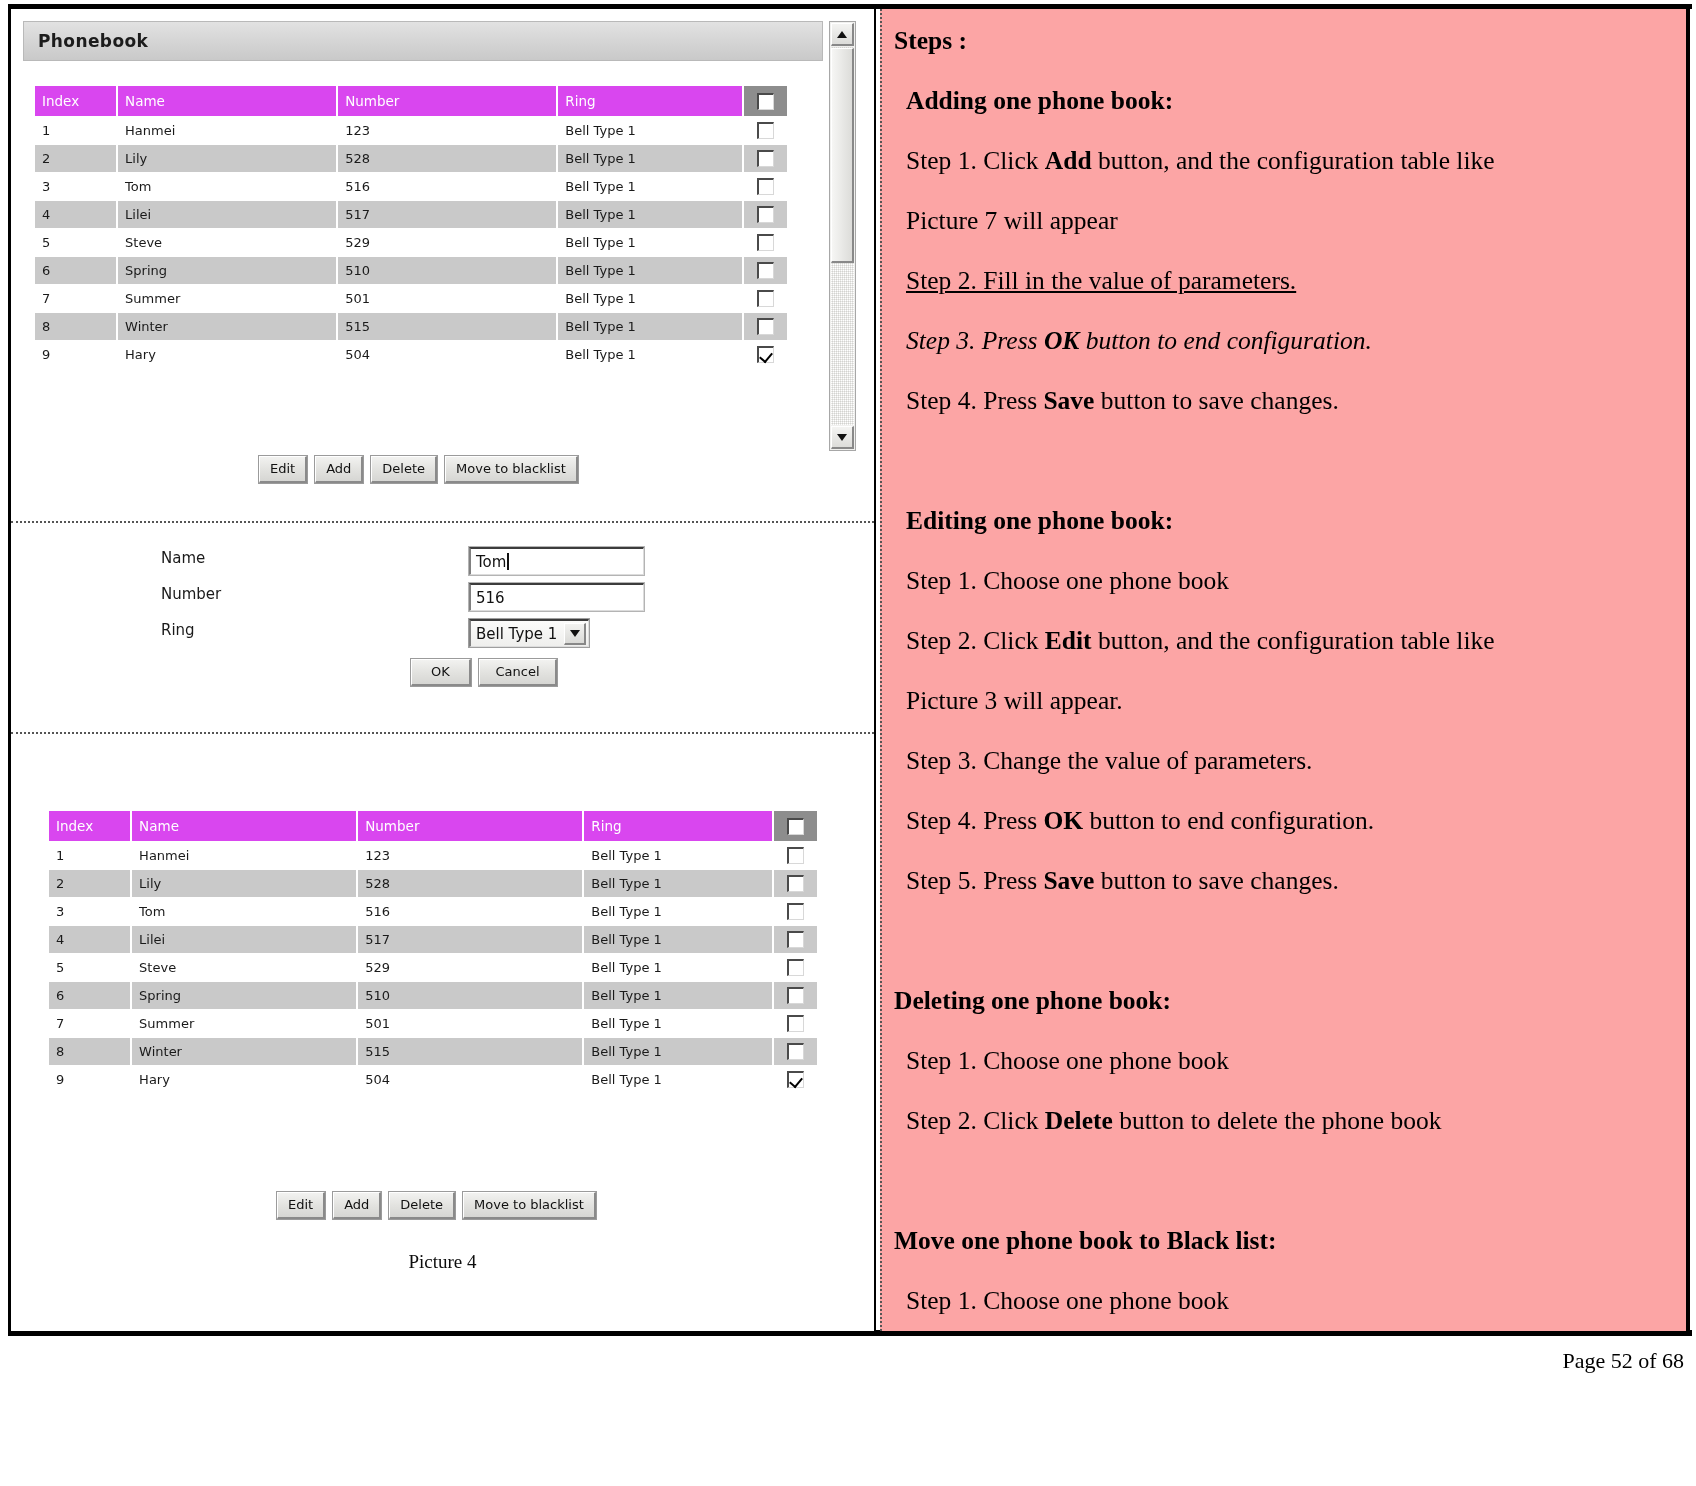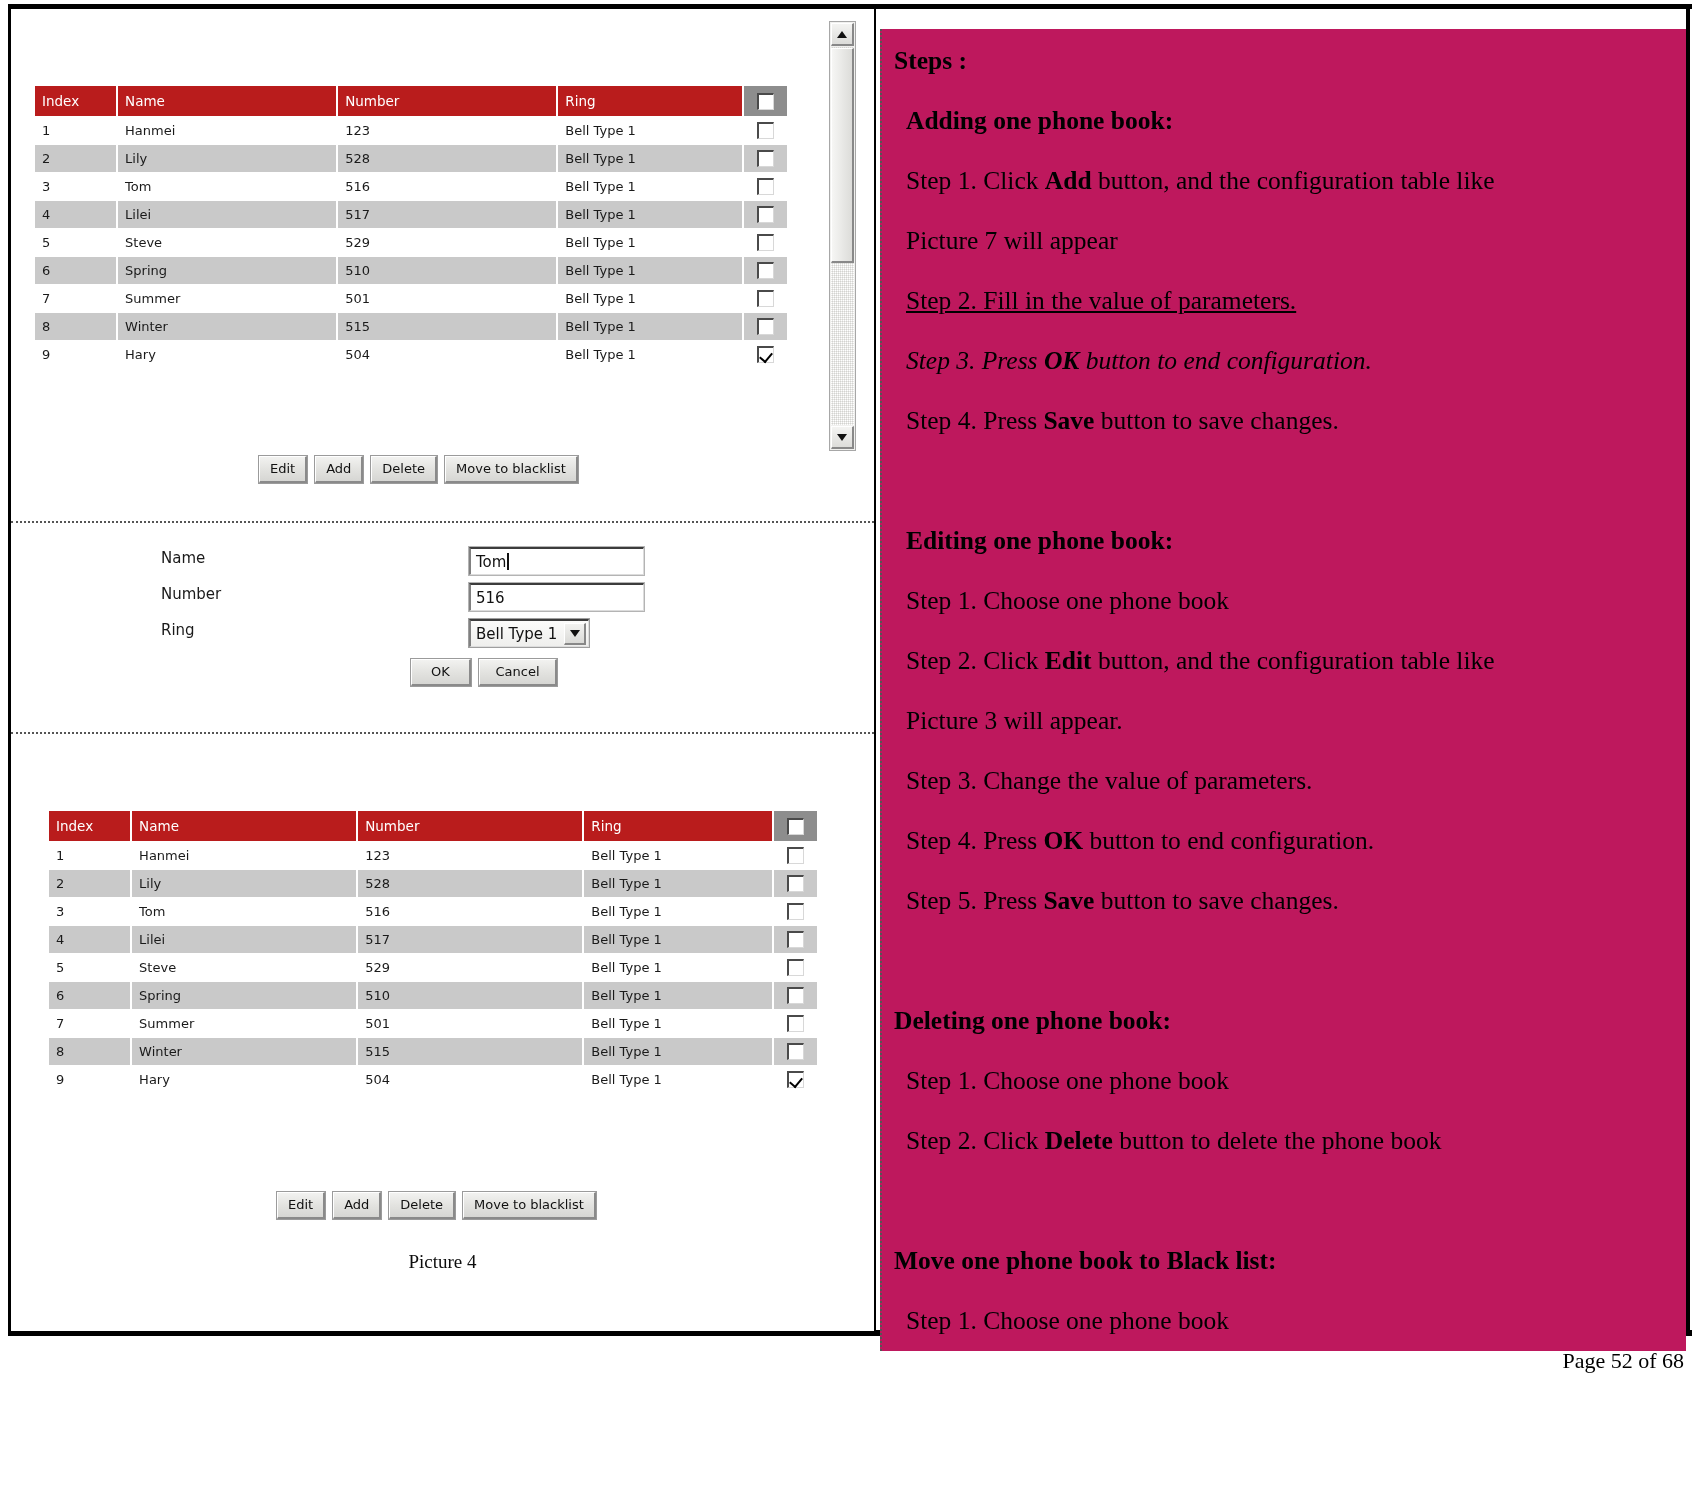--- a/index.html
+++ b/index.html
@@ -55,21 +55,21 @@
     height:27px;
     font-family:"DejaVu Sans", sans-serif;
     font-size:13px;
     color:#1a1a1a;
     display:flex; align-items:center;
     padding-left:7px;
     white-space:nowrap;
     overflow:hidden;
   }
   .hdr .cell {
-    background:#b91c1c;
+    background:#d946ef;
     color:#ffffff;
     height:30px;
     font-size:13.5px;
   }
   .rowA .cell { background:#ffffff; }
   .rowB .cell { background:#c9c9c9; }
 
   
   .cbcell { display:flex; align-items:center; justify-content:center; height:27px; }
   .hdr .cbcell { background:#8d8d8d; height:30px; }
@@ -194,22 +194,21 @@
     width:22px; height:22px;
     background:linear-gradient(to bottom,#f2f2f0,#dadad7);
     border-top:1px solid #fff; border-left:1px solid #fff;
     border-right:2px solid #888; border-bottom:2px solid #888;
     display:flex; align-items:center; justify-content:center;
   }
 
   
   #right-col {
     position:absolute; left:880px; top:9px; width:806px; height:1322px;
-    background:#be185d;
-    margin-top:20px;
+    background:#fca5a5;
   }
   .rc-dot-left { position:absolute; left:0px; top:0px; width:0; height:1322px; border-left:2px dotted #555; }
 
   .rtext {
     position:absolute;
     font-family:"Liberation Serif", serif;
     font-size:25.5px;
     color:#000;
     line-height:1.1;
     white-space:nowrap;
@@ -232,20 +231,23 @@
   <div class="page-border-top"></div>
   <div class="page-border-left"></div>
   <div class="page-border-right"></div>
   <div class="page-border-bottom"></div>
   <div class="col-divider"></div>
 
   <div id="left-col">
 
     <div class="panel" id="picture2-panel" style="left:0px; top:0px; width:863px; height:520px;">
 
+      <div class="pb-titlebar" style="left:12px; top:12px; width:800px; height:40px;">
+        <span class="pb-title">Phonebook</span>
+      </div>
 
       <div class="scrollbar" style="left:818px; top:12px; width:27px; height:430px;">
         <div class="sb-btn sb-up">
           <span class="sb-arrow up"></span>
         </div>
         <div class="sb-track" style="top:25px; height:378px;"></div>
         <div class="sb-thumb" style="top:26px; height:215px;"></div>
         <div class="sb-btn sb-down">
           <span class="sb-arrow down"></span>
         </div>

